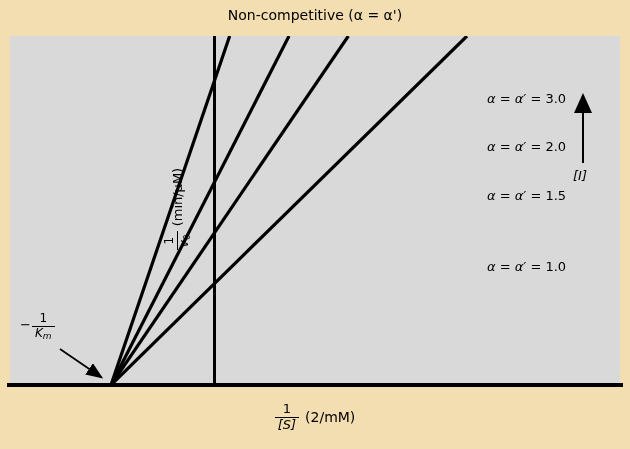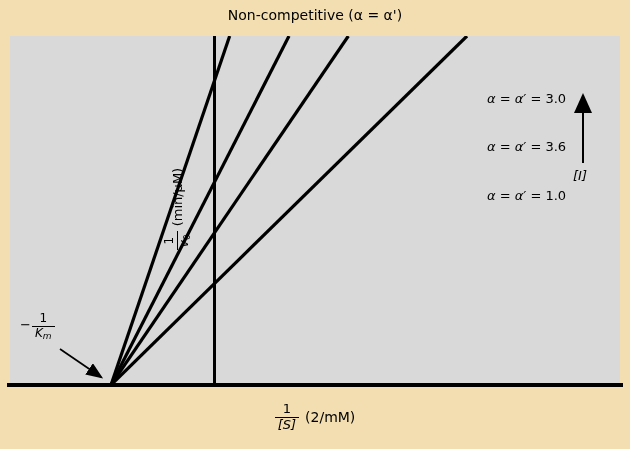--- a/index.html
+++ b/index.html
@@ -131,21 +131,22 @@
     <defs>
       <marker id="ah1" markerWidth="10" markerHeight="8" refX="8.5" refY="4" orient="auto">
         <path d="M0,0 L10,4 L0,8 z" fill="#000"></path>
       </marker>
     </defs>
     <line x1="4" y1="5" x2="45" y2="33" stroke="#000" stroke-width="1.7" marker-end="url(#ah1)"></line>
   </svg>
 
   <div class="legend">
     <div class="legend-item"><span class="it">α = α′ = </span><span>3.0</span></div>
-    <div class="legend-item"><span class="it">α = α′ = </span><span>3.6</span></div>
+    <div class="legend-item"><span class="it">α = α′ = </span><span>2.0</span></div>
+    <div class="legend-item"><span class="it">α = α′ = </span><span>1.5</span></div>
     <div class="legend-item"><span class="it">α = α′ = </span><span>1.0</span></div>
   </div>
 
   <svg class="inhibitor-arrow" width="22" height="84">
     <defs>
       <marker id="ah2" markerWidth="10" markerHeight="9" refX="8" refY="4.5" orient="auto">
         <path d="M0,0 L10,4.5 L0,9 z" fill="#000"></path>
       </marker>
     </defs>
     <line x1="11" y1="79" x2="11" y2="13" stroke="#000" stroke-width="2" marker-end="url(#ah2)"></line>

